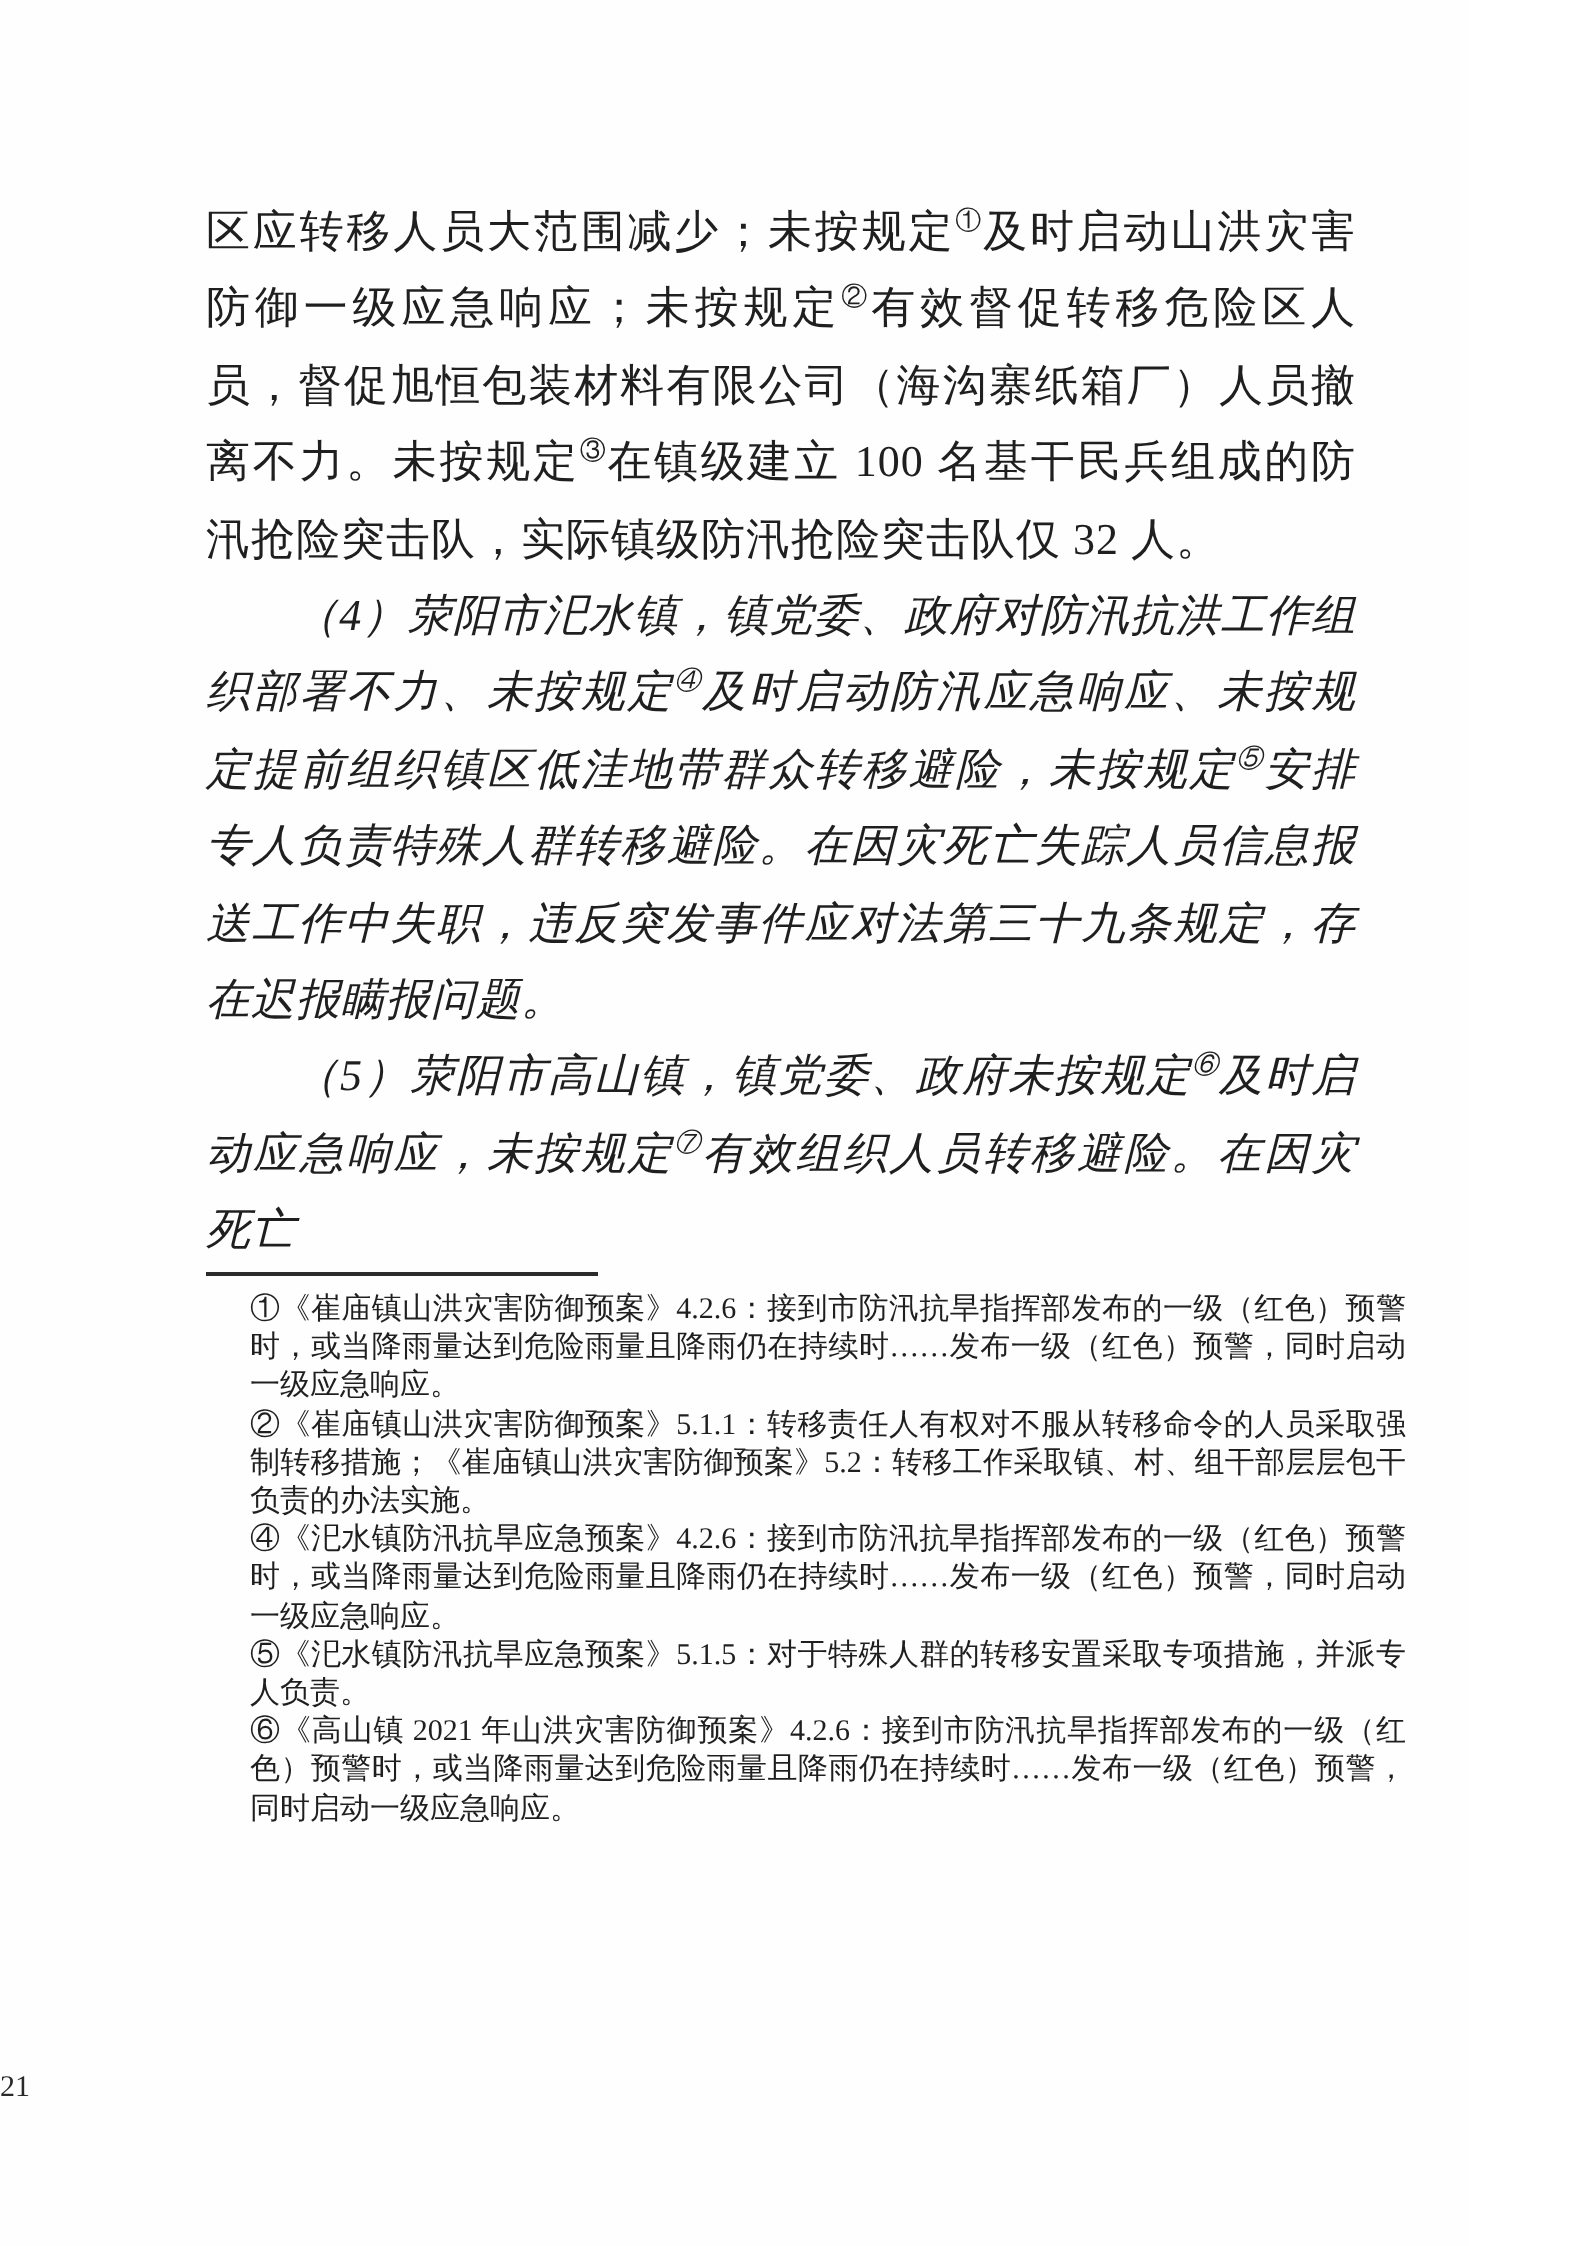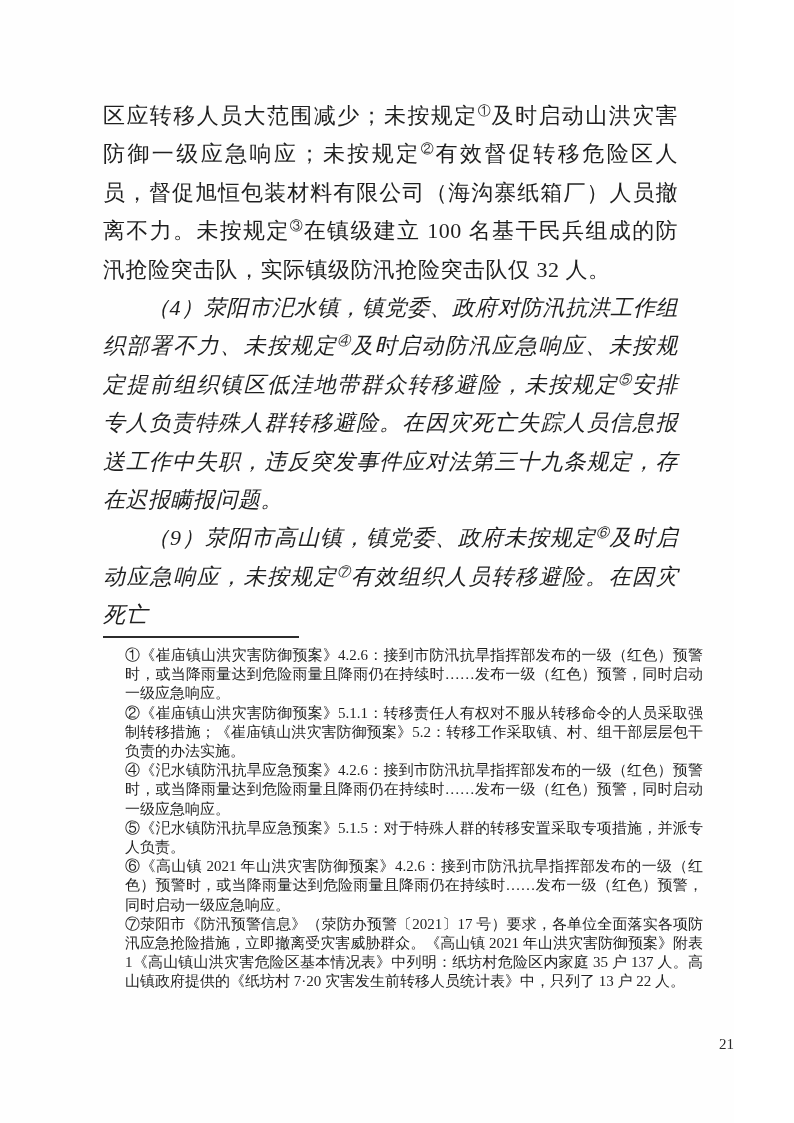--- a/index.html
+++ b/index.html
@@ -51,42 +51,41 @@
     line-height: 19.2px;
     text-align: justify;
     margin-left: 22px;
   }
   .footnote { margin: 0; }
   .page-number {
     position: absolute;
     left: 0;
     top: 1036px;
     width: 100%;
-    text-align: right;
+    text-align: left;
     font-size: 15px;
     color: #2a2a2a;
   }
 </style>
 </head>
 <body>
 
 <div class="page">
 
   <div class="body-text">
     <p class="para"><span>区应转移人员大范围减少；未按规定</span><span class="sup">①</span><span>及时启动山洪灾害防御一级应急响应；未按规定</span><span class="sup">②</span><span>有效督促转移危险区人员，督促旭恒包装材料有限公司（海沟寨纸箱厂）人员撤离不力。未按规定</span><span class="sup">③</span><span>在镇级建立 100 名基干民兵组成的防汛抢险突击队，实际镇级防汛抢险突击队仅 32 人。</span></p>
     <p class="para indent"><span>（4）荥阳市汜水镇，镇党委、政府对防汛抗洪工作组织部署不力、未按规定</span><span class="sup">④</span><span>及时启动防汛应急响应、未按规定提前组织镇区低洼地带群众转移避险，未按规定</span><span class="sup">⑤</span><span>安排专人负责特殊人群转移避险。在因灾死亡失踪人员信息报送工作中失职，违反突发事件应对法第三十九条规定，存在迟报瞒报问题。</span></p>
-    <p class="para indent"><span>（9）荥阳市高山镇，镇党委、政府未按规定</span><span class="sup">⑥</span><span>及时启动应急响应，未按规定</span><span class="sup">⑦</span><span>有效组织人员转移避险。在因灾死亡</span></p>
+    <p class="para indent"><span>（5）荥阳市高山镇，镇党委、政府未按规定</span><span class="sup">⑥</span><span>及时启动应急响应，未按规定</span><span class="sup">⑦</span><span>有效组织人员转移避险。在因灾死亡</span></p>
   </div>
 
   <div class="fn-separator"></div>
 
   <div class="footnotes">
     <p class="footnote">①《崔庙镇山洪灾害防御预案》4.2.6：接到市防汛抗旱指挥部发布的一级（红色）预警时，或当降雨量达到危险雨量且降雨仍在持续时……发布一级（红色）预警，同时启动一级应急响应。</p>
     <p class="footnote">②《崔庙镇山洪灾害防御预案》5.1.1：转移责任人有权对不服从转移命令的人员采取强制转移措施；《崔庙镇山洪灾害防御预案》5.2：转移工作采取镇、村、组干部层层包干负责的办法实施。</p>
     <p class="footnote">④《汜水镇防汛抗旱应急预案》4.2.6：接到市防汛抗旱指挥部发布的一级（红色）预警时，或当降雨量达到危险雨量且降雨仍在持续时……发布一级（红色）预警，同时启动一级应急响应。</p>
     <p class="footnote">⑤《汜水镇防汛抗旱应急预案》5.1.5：对于特殊人群的转移安置采取专项措施，并派专人负责。</p>
     <p class="footnote">⑥《高山镇 2021 年山洪灾害防御预案》4.2.6：接到市防汛抗旱指挥部发布的一级（红色）预警时，或当降雨量达到危险雨量且降雨仍在持续时……发布一级（红色）预警，同时启动一级应急响应。</p>
-    <p class="footnote">⑦荥阳市《防汛预警信息》（荥防办预警〔2021〕17 号）要求，各单位全面落实各项防汛应急抢险措施，立即撤离受灾害威胁群众。《高山镇 2021 年山洪灾害防御预案》附表 1《高山镇山洪灾害危险区基本情况表》中列明：纸坊村危险区内家庭 35 户 137 人。高山镇政府提供的《纸坊村 7·20 灾害发生前转移人员统计表》中，只列了 13 户 22 人。</p>
   </div>
 
   <div class="page-number">21</div>
 
 </div>
 
 </body></html>

